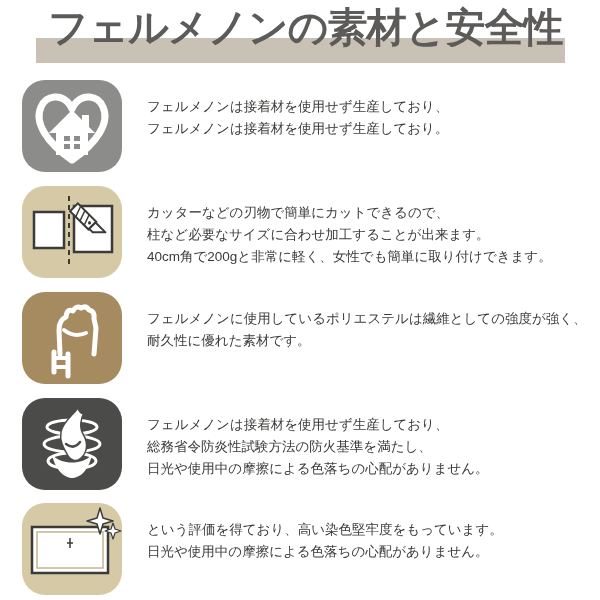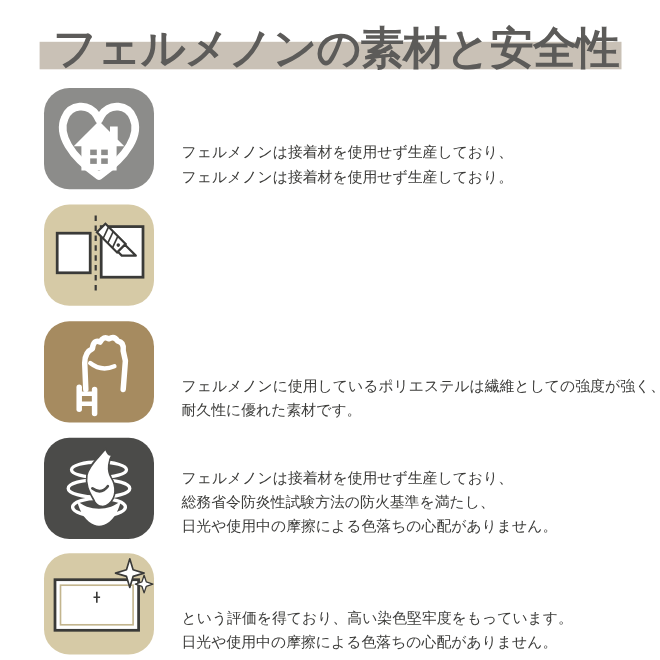--- a/index.html
+++ b/index.html
@@ -11,33 +11,33 @@
     overflow: hidden;
   }
   .title-bar {
     position: absolute;
     left: 36px; top: 38px;
     width: 529px; height: 25px;
     background: #c9c1b6;
   }
   .title-text {
     position: absolute;
-    left: 48px; top: 16px;
+    left: 48px; top: 0;
     margin: 0;
     font-size: 40px;
     font-weight: bold;
     letter-spacing: -1px;
     color: #5c5b59;
     white-space: nowrap;
   }
   .row {
     position: absolute;
-    left: 40px;
+    left: 22px;
     display: flex;
-    align-items: flex-end;
+    align-items: flex-start;
   }
   .icon-tile {
     width: 100px; height: 92px;
     border-radius: 23px;
     flex: 0 0 auto;
     overflow: hidden;
   }
   .icon-tile svg { display: block; width: 100%; height: 100%; }
   .bg-gray     { background: #8c8c8a; }
   .bg-beige    { background: #d6caa6; }
@@ -89,20 +89,25 @@
       <g transform="rotate(-45 70 40)">
         <rect x="65" y="14" width="11" height="26" fill="#ffffff" stroke="#3a3a38" stroke-width="2"></rect>
         <line x1="65" y1="22" x2="76" y2="18" stroke="#3a3a38" stroke-width="1.5"></line>
         <line x1="65" y1="28" x2="76" y2="24" stroke="#3a3a38" stroke-width="1.5"></line>
         <line x1="65" y1="34" x2="76" y2="30" stroke="#3a3a38" stroke-width="1.5"></line>
         <polygon points="66,40 75,40 75,54 66,45" fill="#ffffff" stroke="#3a3a38" stroke-width="2" stroke-linejoin="round"></polygon>
         <circle cx="70.5" cy="36" r="1.6" fill="#3a3a38"></circle>
       </g>
     </svg>
   </div>
+  <div class="text-block">
+    <p>カッターなどの刃物で簡単にカットできるので、</p>
+    <p>柱など必要なサイズに合わせ加工することが出来ます。</p>
+    <p>40cm角で200gと非常に軽く、女性でも簡単に取り付けできます。</p>
+  </div>
 </section>
 
 <section class="row" style="top:292px">
   <div class="icon-tile bg-brown">
     <svg viewBox="0 0 100 92" xmlns="http://www.w3.org/2000/svg">
       <path d="M38 62 L37 38 Q37 28 44 25 Q45 16 51 19 Q54 13 59 16 Q64 13 67 18 Q73 19 72 27 L74 36 L72 62" fill="none" stroke="#ffffff" stroke-width="5" stroke-linejoin="round" stroke-linecap="round"></path>
       <path d="M42 38 Q52 46 64 41" fill="none" stroke="#ffffff" stroke-width="4" stroke-linecap="round"></path>
       <path d="M46 62 L46 84" stroke="#ffffff" stroke-width="5" stroke-linecap="round"></path>
       <path d="M32 60 L32 80" stroke="#ffffff" stroke-width="5" stroke-linecap="round"></path>
       <path d="M32 66 L46 66 M32 75 L46 75" stroke="#ffffff" stroke-width="4" stroke-linecap="round"></path>

